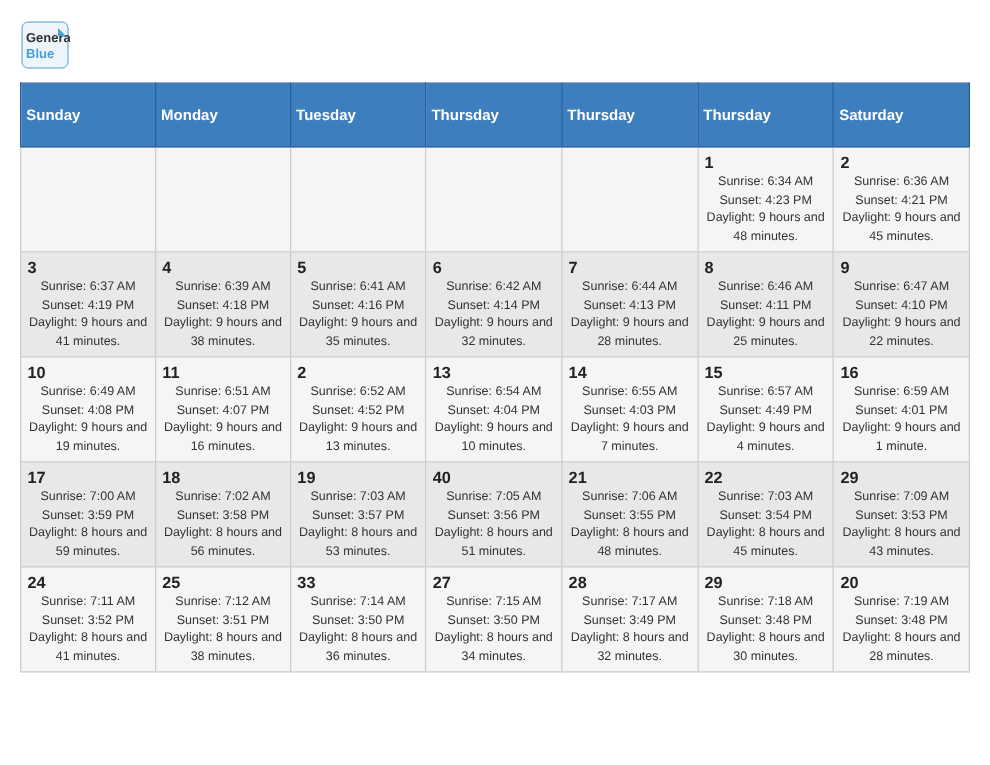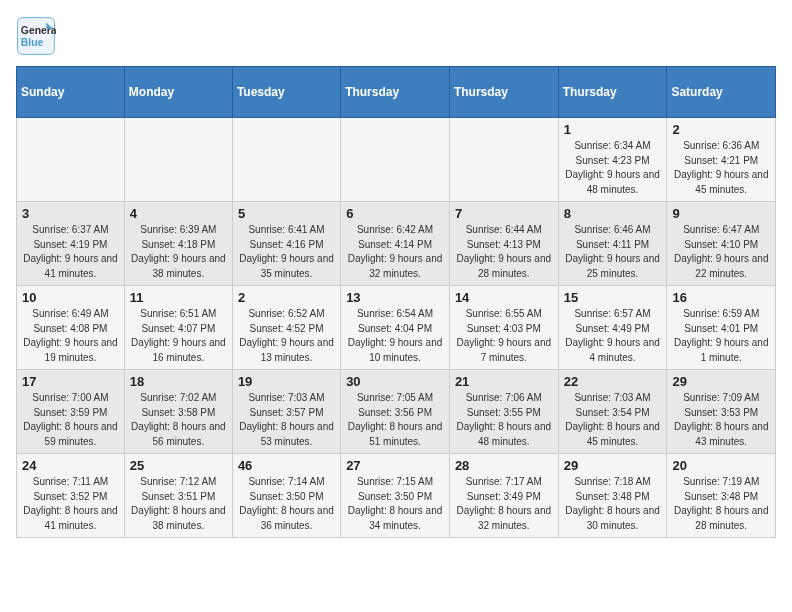--- a/index.html
+++ b/index.html
@@ -270,21 +270,21 @@
 and 56 minutes.</div>
         </td>
         <td>
           <span class="day-number">19</span>
           <div class="day-info">Sunrise: 7:03 AM
 Sunset: 3:57 PM
 Daylight: 8 hours
 and 53 minutes.</div>
         </td>
         <td>
-          <span class="day-number">30</span>
+          <span class="day-number">40</span>
           <div class="day-info">Sunrise: 7:05 AM
 Sunset: 3:56 PM
 Daylight: 8 hours
 and 51 minutes.</div>
         </td>
         <td>
           <span class="day-number">21</span>
           <div class="day-info">Sunrise: 7:06 AM
 Sunset: 3:55 PM
 Daylight: 8 hours
@@ -314,21 +314,21 @@
 and 41 minutes.</div>
         </td>
         <td>
           <span class="day-number">25</span>
           <div class="day-info">Sunrise: 7:12 AM
 Sunset: 3:51 PM
 Daylight: 8 hours
 and 38 minutes.</div>
         </td>
         <td>
-          <span class="day-number">46</span>
+          <span class="day-number">33</span>
           <div class="day-info">Sunrise: 7:14 AM
 Sunset: 3:50 PM
 Daylight: 8 hours
 and 36 minutes.</div>
         </td>
         <td>
           <span class="day-number">27</span>
           <div class="day-info">Sunrise: 7:15 AM
 Sunset: 3:50 PM
 Daylight: 8 hours

